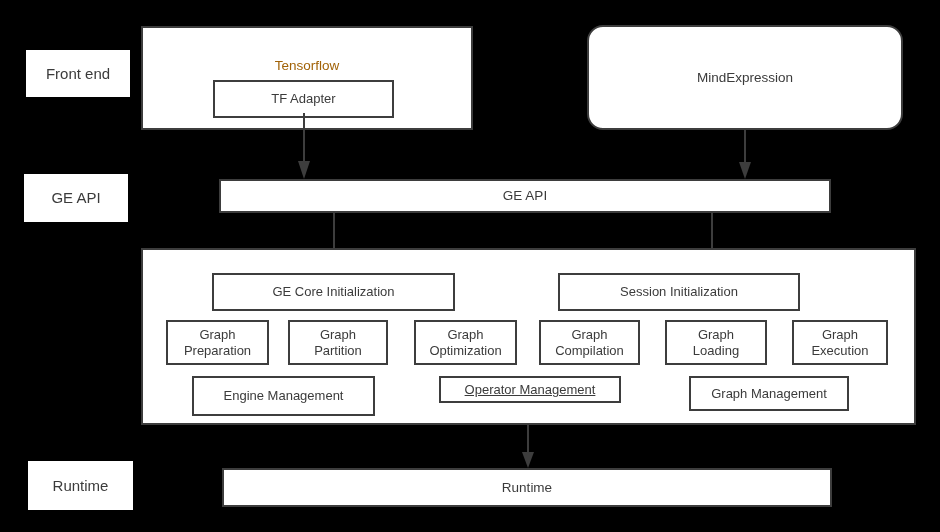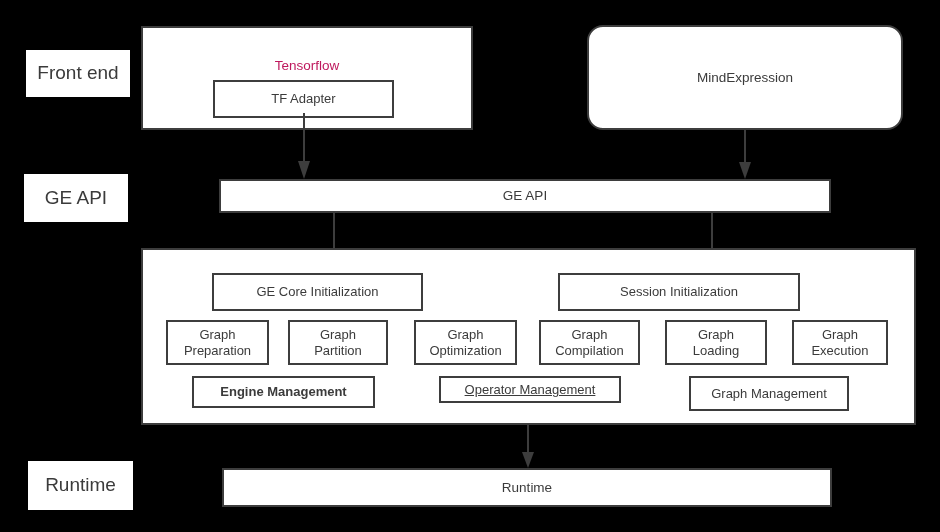--- a/index.html
+++ b/index.html
@@ -22,33 +22,33 @@
     display: flex;
     align-items: center;
     justify-content: center;
     text-align: center;
     line-height: 1.18;
     box-sizing: border-box;
   }
   
   .side-label {
     border: none;
-    font-size: 19px;
+    font-size: 15px;
     justify-content: center;
   }
   
   .panel {
     border: 2px solid #3d3d3d;
     align-items: flex-start;
     justify-content: center;
   }
   .panel > .panel-title {
     margin-top: 30px;
     font-size: 13.5px;
-    color: #be185d;
+    color: #a16207;
   }
   .plain-panel {
     border: 2px solid #3d3d3d;
   }
   .inner-box {
     border: 2px solid #3d3d3d;
     font-size: 13px;
   }
   .bar {
     border: 2px solid #3d3d3d;
@@ -123,21 +123,21 @@
 
   <div class="arrow" style="left:704px; top:212px; width:16px; height:62px;">
     <svg width="16" height="62" viewBox="0 0 16 62">
       <line x1="8" y1="0" x2="8" y2="47" stroke="#3d3d3d" stroke-width="2"></line>
       <polygon points="8,61 2,44 14,44" fill="#3d3d3d"></polygon>
     </svg>
   </div>
 
   <div class="box plain-panel" style="left:141px; top:248px; width:775px; height:177px;"></div>
 
-  <div class="box inner-box" style="left:212px; top:273px; width:211px; height:38px;">
+  <div class="box inner-box" style="left:212px; top:273px; width:243px; height:38px;">
     <span>GE Core Initialization</span>
   </div>
 
   <div class="box inner-box" style="left:558px; top:273px; width:242px; height:38px;">
     <span>Session Initialization</span>
   </div>
 
   <div class="box inner-box" style="left:166px; top:320px; width:103px; height:45px;">
     <span class="two-line">Graph
 Preparation</span>
@@ -161,21 +161,21 @@
   <div class="box inner-box" style="left:665px; top:320px; width:102px; height:45px;">
     <span class="two-line">Graph
 Loading</span>
   </div>
 
   <div class="box inner-box" style="left:792px; top:320px; width:96px; height:45px;">
     <span class="two-line">Graph
 Execution</span>
   </div>
 
-  <div class="box inner-box" style="left:192px; top:376px; width:183px; height:32px;font-weight:bold;">
+  <div class="box inner-box" style="left:192px; top:376px; width:183px; height:40px;">
     <span>Engine Management</span>
   </div>
 
   <div class="box inner-box" style="left:439px; top:376px; width:182px; height:27px;text-decoration:underline;">
     <span>Operator Management</span>
   </div>
 
   <div class="box inner-box" style="left:689px; top:376px; width:160px; height:35px;">
     <span>Graph Management</span>
   </div>

